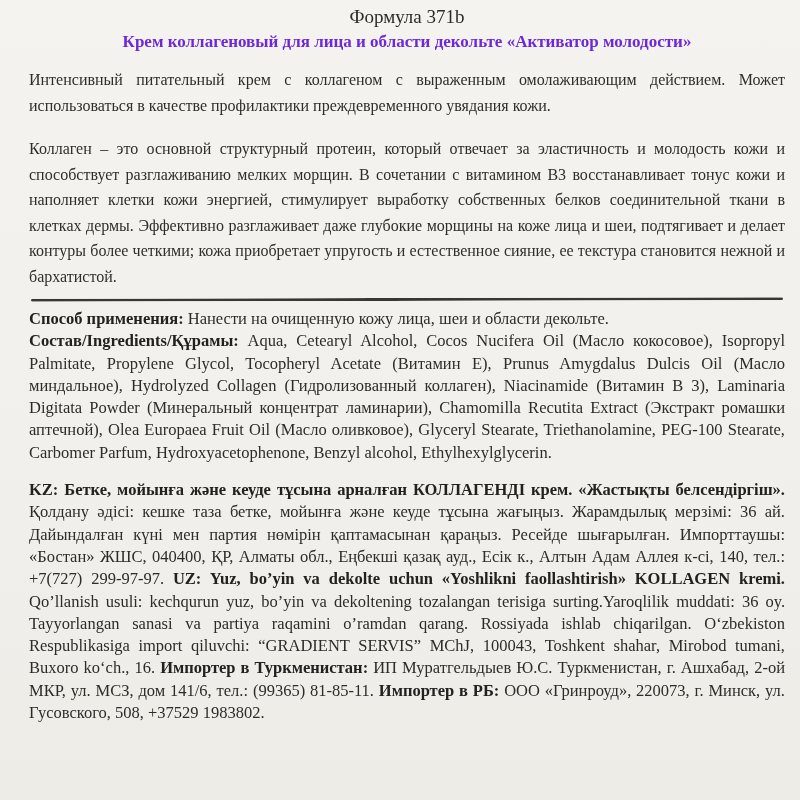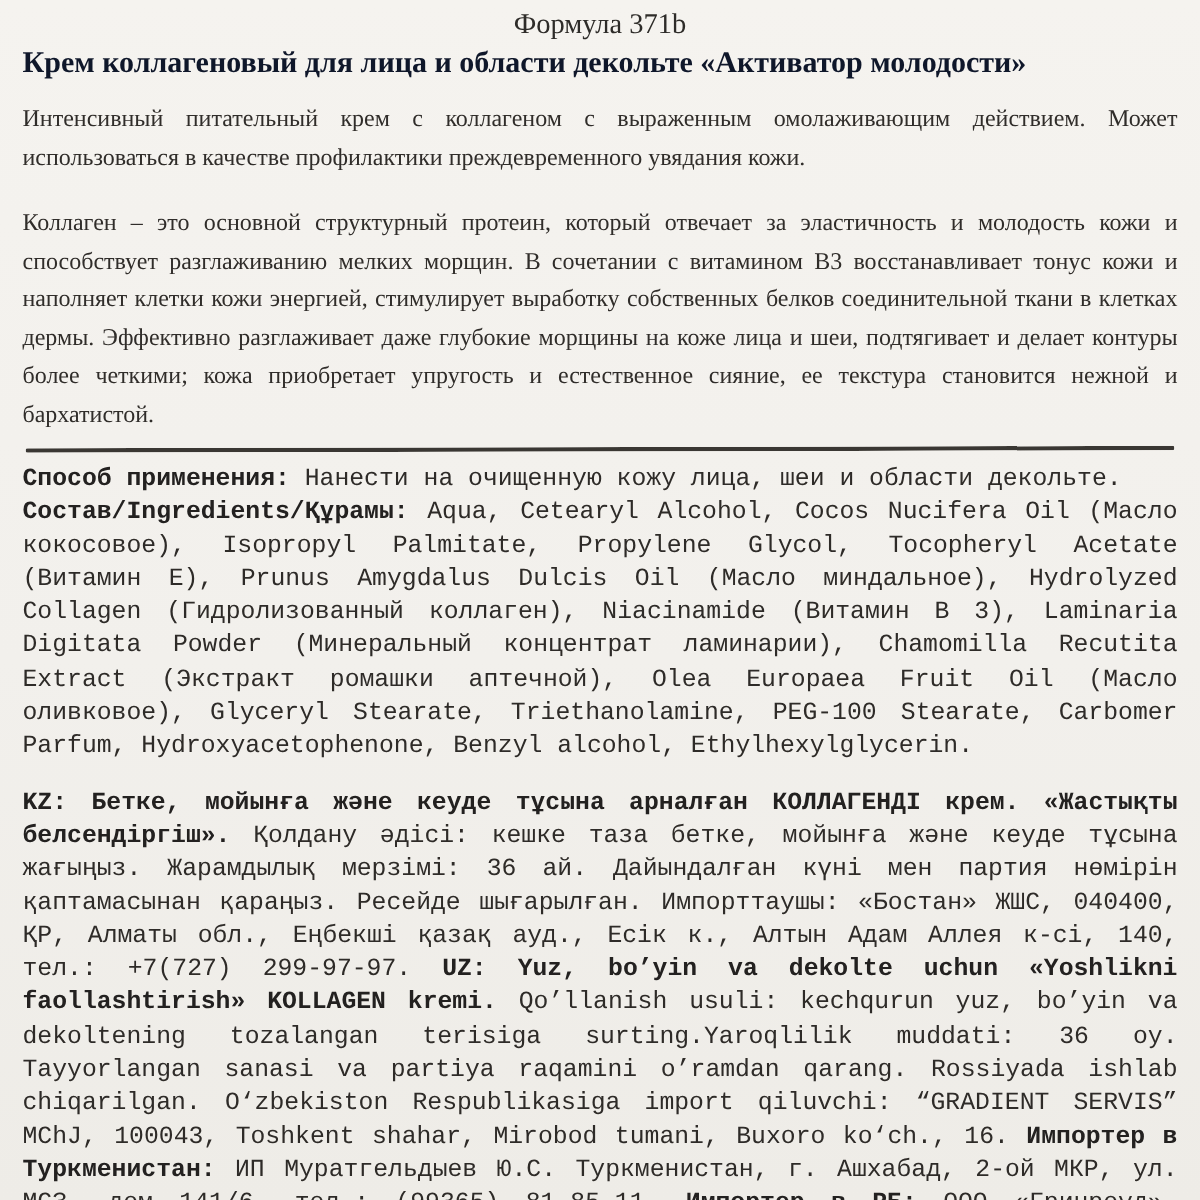--- a/index.html
+++ b/index.html
@@ -11,34 +11,34 @@
     height: 800px;
     overflow: hidden;
     background: linear-gradient(180deg, #f5f3ef 0%, #f2f0ec 55%, #eeece7 100%);
     font-family: "Liberation Serif", "DejaVu Serif", serif;
     color: #2c2a27;
   }
   .page {
     box-sizing: border-box;
     width: 800px;
     height: 608px;
-    padding: 5px 15px 6px 15px;
+    padding: 5px 15px 6px 29px;
   }
   .formula-line {
     text-align: center;
     font-size: 19px;
     line-height: 24px;
     color: #2e2c29;
   }
   .product-title {
-    text-align: left;
+    text-align: center;
     font-weight: bold;
-    font-size: 20px;
+    font-size: 17px;
     line-height: 26px;
-    color: #0f172a;
+    color: #6d28d9;
   }
   .desc {
     font-size: 16px;
     line-height: 25.5px;
     text-align: justify;
     color: #302d2a;
   }
   .desc.p1 { margin-top: 12px; }
   .desc.p2 { margin-top: 18px; font-family: Liberation Serif, serif; }
   .separator {
@@ -46,21 +46,20 @@
     border-top: 3px solid #3a3733;
     border-radius: 2px;
     margin: 9px 2px 7px 2px;
     transform: rotate(-0.12deg);
   }
   .small {
     font-size: 16.5px;
     line-height: 22.3px;
     text-align: justify;
     color: #2e2b28;
-    font-family: Liberation Mono, monospace;
   }
   .small .lbl {
     font-weight: bold;
     color: #232120;
   }
   .usage { margin-top: 2px; }
   .regional { margin-top: 15px; }
 </style>
 </head>
 <body>

